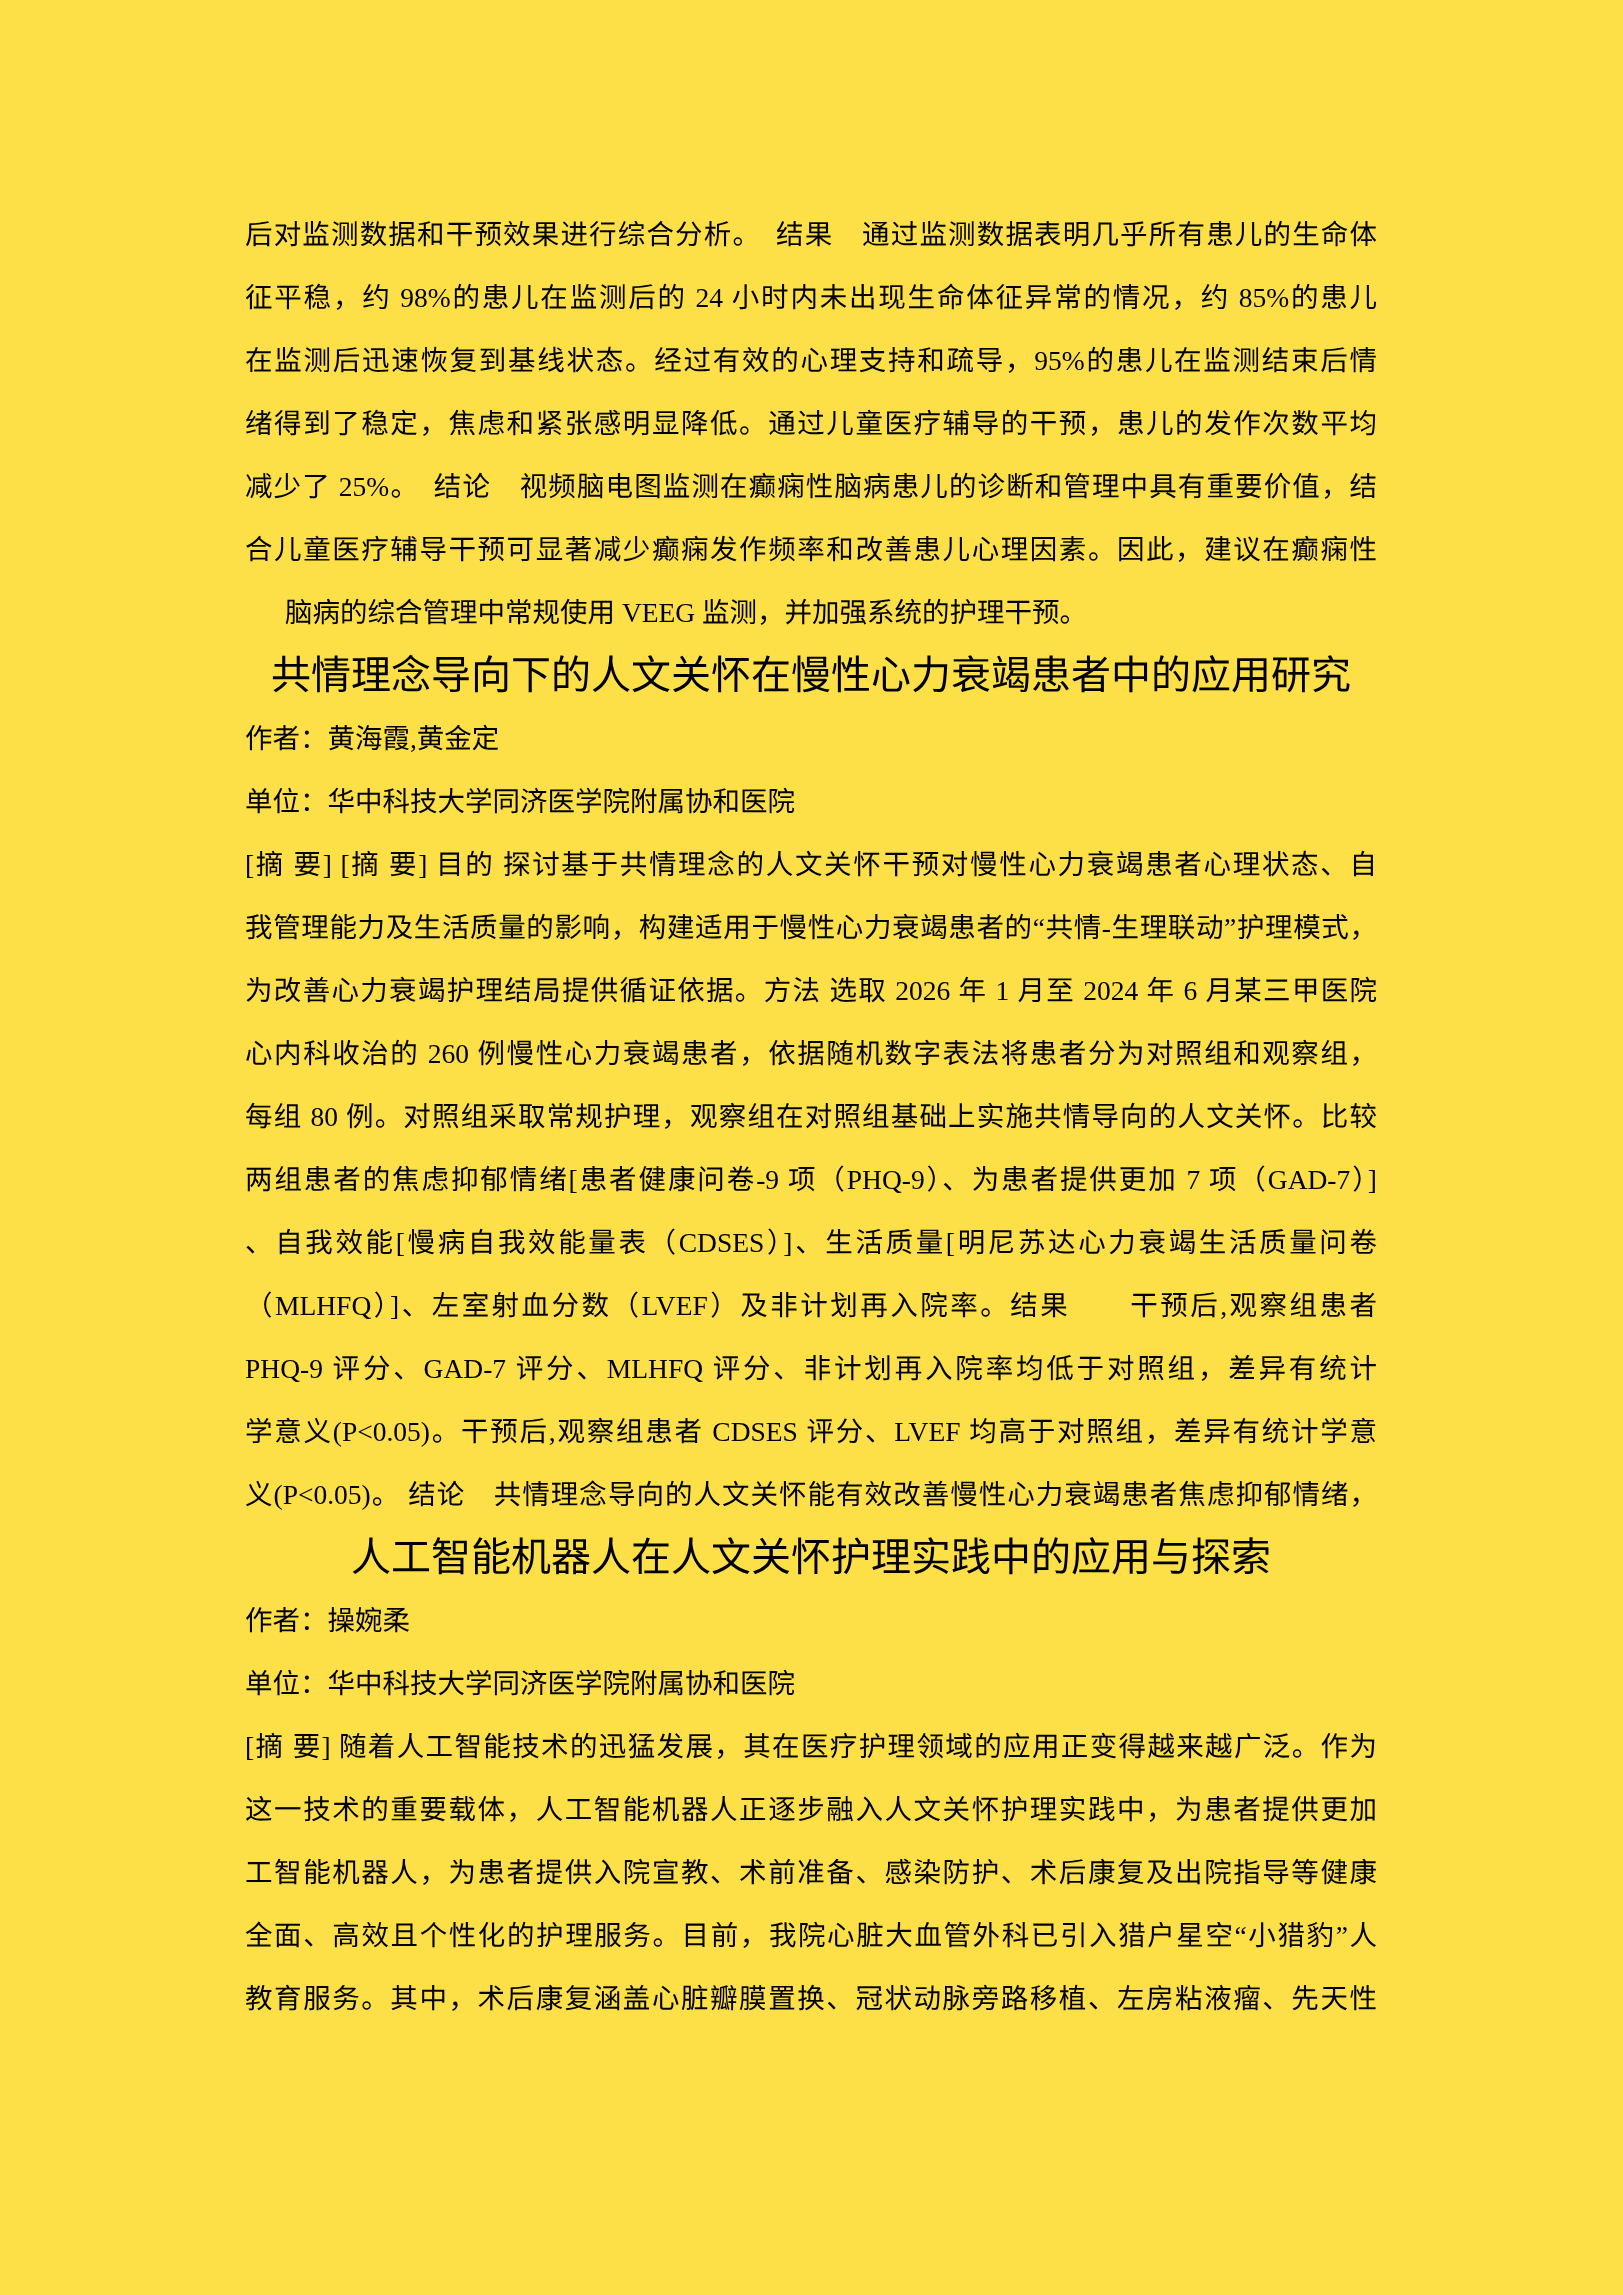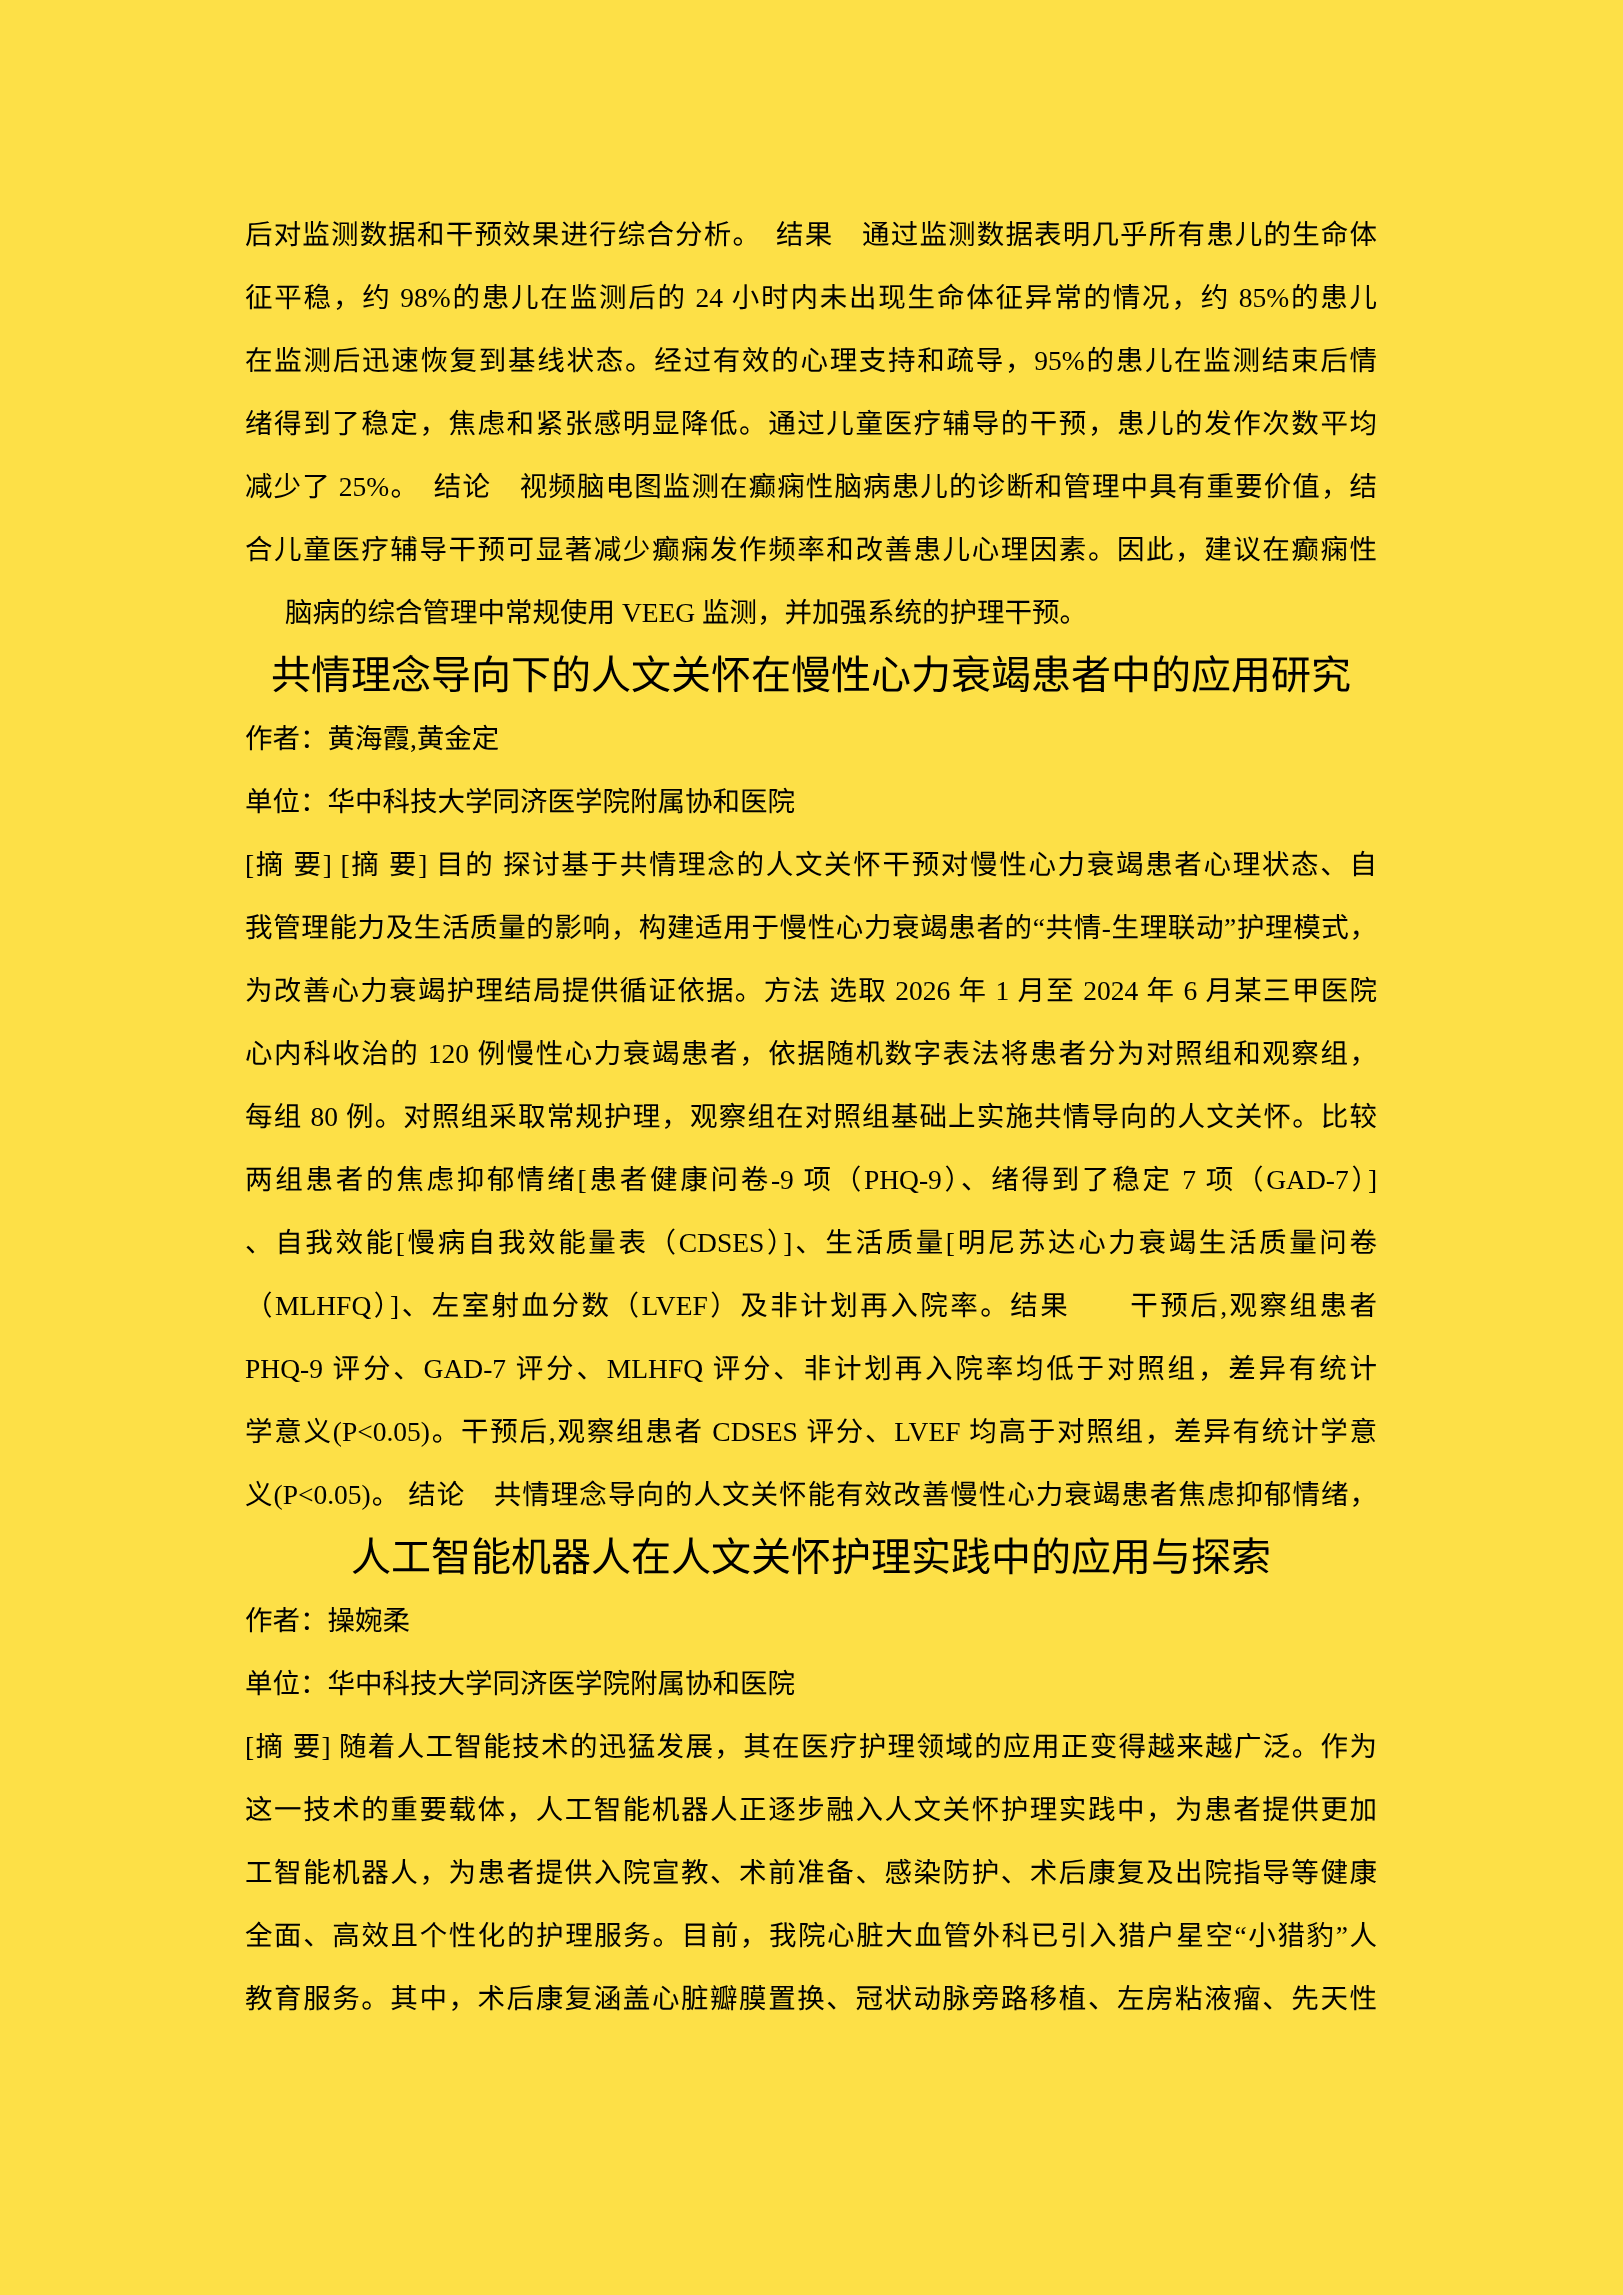--- a/index.html
+++ b/index.html
@@ -63,23 +63,23 @@
       <div class="block line"><span>绪得到了稳定，焦虑和紧张感明显降低。通过儿童医疗辅导的干预，患儿的发作次数平均</span></div>
       <div class="block line"><span>减少了 </span><span class="b">25%</span><span>。　结论　视频脑电图监测在癫痫性脑病患儿的诊断和管理中具有重要价值，结</span></div>
       <div class="block line"><span>合儿童医疗辅导干预可显著减少癫痫发作频率和改善患儿心理因素。因此，建议在癫痫性</span></div>
       <div class="block lastline"><span>脑病的综合管理中常规使用 </span><span class="b">VEEG</span><span> 监测，并加强系统的护理干预。</span></div>
       <div class="block title"><span class="b">共情理念导向下的人文关怀在慢性心力衰竭患者中的应用研究</span></div>
       <div class="block center"><span>作者：黄海霞,黄金定</span></div>
       <div class="block center"><span>单位：华中科技大学同济医学院附属协和医院</span></div>
       <div class="block line"><span class="b">[摘 要]</span><span> [摘 要] 目的 探讨基于共情理念的人文关怀干预对慢性心力衰竭患者心理状态、自</span></div>
       <div class="block line"><span>我管理能力及生活质量的影响，构建适用于慢性心力衰竭患者的“共情-生理联动”护理模式，</span></div>
       <div class="block line"><span>为改善心力衰竭护理结局提供循证依据。方法 选取 </span><span class="b">2026</span><span> 年 </span><span class="b">1</span><span> 月至 </span><span class="b">2024</span><span> 年 </span><span class="b">6</span><span> 月某三甲医院</span></div>
-      <div class="block line"><span>心内科收治的 </span><span class="b">120</span><span> 例慢性心力衰竭患者，依据随机数字表法将患者分为对照组和观察组，</span></div>
+      <div class="block line"><span>心内科收治的 </span><span class="b">260</span><span> 例慢性心力衰竭患者，依据随机数字表法将患者分为对照组和观察组，</span></div>
       <div class="block line"><span>每组 </span><span class="b">80</span><span> 例。对照组采取常规护理，观察组在对照组基础上实施共情导向的人文关怀。比较</span></div>
-      <div class="block line"><span>两组患者的焦虑抑郁情绪[患者健康问卷</span><span class="b">-9</span><span> 项（</span><span class="b">PHQ-9</span><span>）、绪得到了稳定 </span><span class="b">7</span><span> 项（</span><span class="b">GAD-7</span><span>）]</span></div>
+      <div class="block line"><span>两组患者的焦虑抑郁情绪[患者健康问卷</span><span class="b">-9</span><span> 项（</span><span class="b">PHQ-9</span><span>）、为患者提供更加 </span><span class="b">7</span><span> 项（</span><span class="b">GAD-7</span><span>）]</span></div>
       <div class="block line"><span>、自我效能[慢病自我效能量表（</span><span class="b">CDSES</span><span>）]、生活质量[明尼苏达心力衰竭生活质量问卷</span></div>
       <div class="block line"><span>（</span><span class="b">MLHFQ</span><span>）]、左室射血分数（</span><span class="b">LVEF</span><span>）及非计划再入院率。结果　　干预后,观察组患者</span></div>
       <div class="block line"><span class="b">PHQ-9</span><span> 评分、</span><span class="b">GAD-7</span><span> 评分、</span><span class="b">MLHFQ</span><span> 评分、非计划再入院率均低于对照组，差异有统计</span></div>
       <div class="block line"><span>学意义</span><span class="b">(P&lt;0.05)</span><span>。干预后,观察组患者 </span><span class="b">CDSES</span><span> 评分、</span><span class="b">LVEF</span><span> 均高于对照组，差异有统计学意</span></div>
       <div class="block line"><span>义</span><span class="b">(P&lt;0.05)</span><span>。 结论　共情理念导向的人文关怀能有效改善慢性心力衰竭患者焦虑抑郁情绪，</span></div>
       <div class="block title"><span class="b">人工智能机器人在人文关怀护理实践中的应用与探索</span></div>
       <div class="block center"><span>作者：操婉柔</span></div>
       <div class="block center"><span>单位：华中科技大学同济医学院附属协和医院</span></div>
       <div class="block line"><span class="b">[摘 要]</span><span> 随着人工智能技术的迅猛发展，其在医疗护理领域的应用正变得越来越广泛。作为</span></div>
       <div class="block line"><span>这一技术的重要载体，人工智能机器人正逐步融入人文关怀护理实践中，为患者提供更加</span></div>

